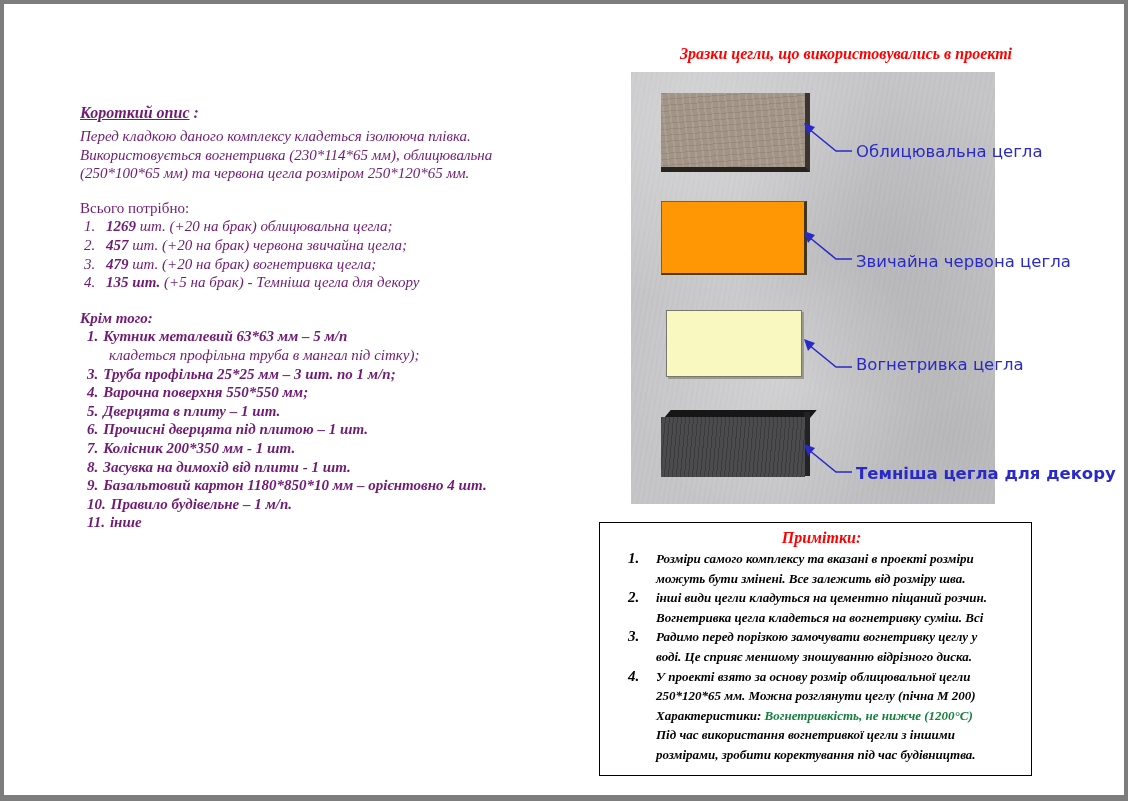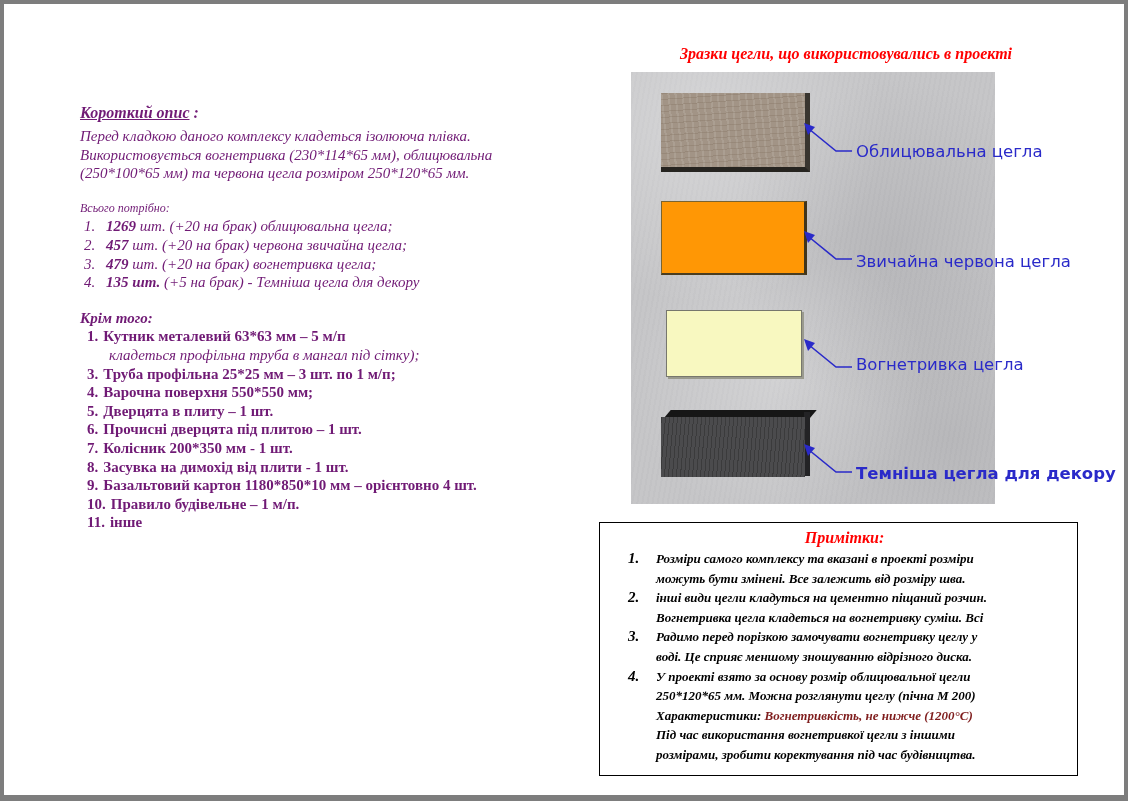--- a/index.html
+++ b/index.html
@@ -8,26 +8,26 @@
     background:#ffffff;border:4px solid #7d7d7d;border-bottom-width:6px;
     overflow:hidden;
     font-family:"Liberation Serif", serif;
   }
   
   .left-col{position:absolute;left:68px;top:100px;width:500px;color:#701a75;margin-left:8px;}
   .desc-heading{font-size:16px;font-weight:bold;font-style:italic;margin-bottom:5px;}
   .desc-heading .u{text-decoration:underline;}
   .para-line{font-size:15px;font-style:italic;line-height:18.6px;}
   .spacer16{height:16px;} .spacer18{height:17px;}
-  .tot-heading{font-size:12px;font-style:italic;line-height:18.6px;}
+  .tot-heading{font-size:15px;line-height:18.6px;}
   .tot-item{font-size:15px;font-style:italic;line-height:18.6px;padding-left:4px;}
   .tot-item .num{display:inline-block;width:22px;}
   .tot-item .qty{font-weight:bold;}
   .extras-heading{font-size:15px;font-weight:bold;font-style:italic;line-height:18.6px;}
-  .ex-line{font-size:15px;font-weight:bold;line-height:18.6px;padding-left:7px;}
+  .ex-line{font-size:15px;font-style:italic;font-weight:bold;line-height:18.6px;padding-left:7px;}
   .ex-line .num{margin-right:5px;}
   .ex-line .tail{font-weight:normal;}
   .ex-cont{font-size:15px;font-style:italic;font-weight:normal;line-height:18.6px;padding-left:29px;}
   
   .samples-title{
     position:absolute;left:627px;top:41px;width:430px;text-align:center;
     font-size:16px;font-weight:bold;font-style:italic;color:#ff0000;
   }
   .photo{
     position:absolute;left:627px;top:68px;width:364px;height:432px;
@@ -68,32 +68,32 @@
   }
   .callout-arrow{position:absolute;left:171px;width:54px;height:34px;}
   .arr-1{top:50px;} .arr-2{top:158px;} .arr-3{top:266px;} .arr-4{top:371px;}
   .sample-label{
     position:absolute;left:225px;white-space:nowrap;
     font-family:"DejaVu Sans", sans-serif;font-size:16.5px;color:#2a2ac9;
   }
   .lbl-1{top:70px;} .lbl-2{top:180px;} .lbl-3{top:283px;} .lbl-4{top:392px;font-weight:bold;}
   
   .notes-box{
-    position:absolute;left:595px;top:518px;width:479px;height:254px;box-sizing:border-box;
+    position:absolute;left:595px;top:518px;width:433px;height:254px;box-sizing:border-box;
     border:1px solid #000;padding:6px 16px 0 28px;
   }
   .notes-heading{
     text-align:center;font-size:16px;font-weight:bold;font-style:italic;color:#ff0000;
     margin-bottom:2px;
   }
   .note-item{display:flex;}
   .note-num{width:28px;flex:none;font-size:15px;font-style:italic;font-weight:bold;line-height:19.6px;}
   .note-text{flex:1;font-size:13px;font-style:italic;font-weight:bold;line-height:19.6px;}
   .note-line{white-space:nowrap;}
-  .red-seg{color:#7f1d1d;}
+  .red-seg{color:#15803d;}
 </style>
 </head>
 <body>
 
 <div class="page">
 
   <div class="left-col">
     <div class="desc-heading"><span class="u">Короткий опис</span><span> :</span></div>
     <div class="para-line">Перед кладкою даного комплексу кладеться ізолююча плівка.</div>
     <div class="para-line">Використовується вогнетривка (230*114*65 мм), облицювальна</div>

